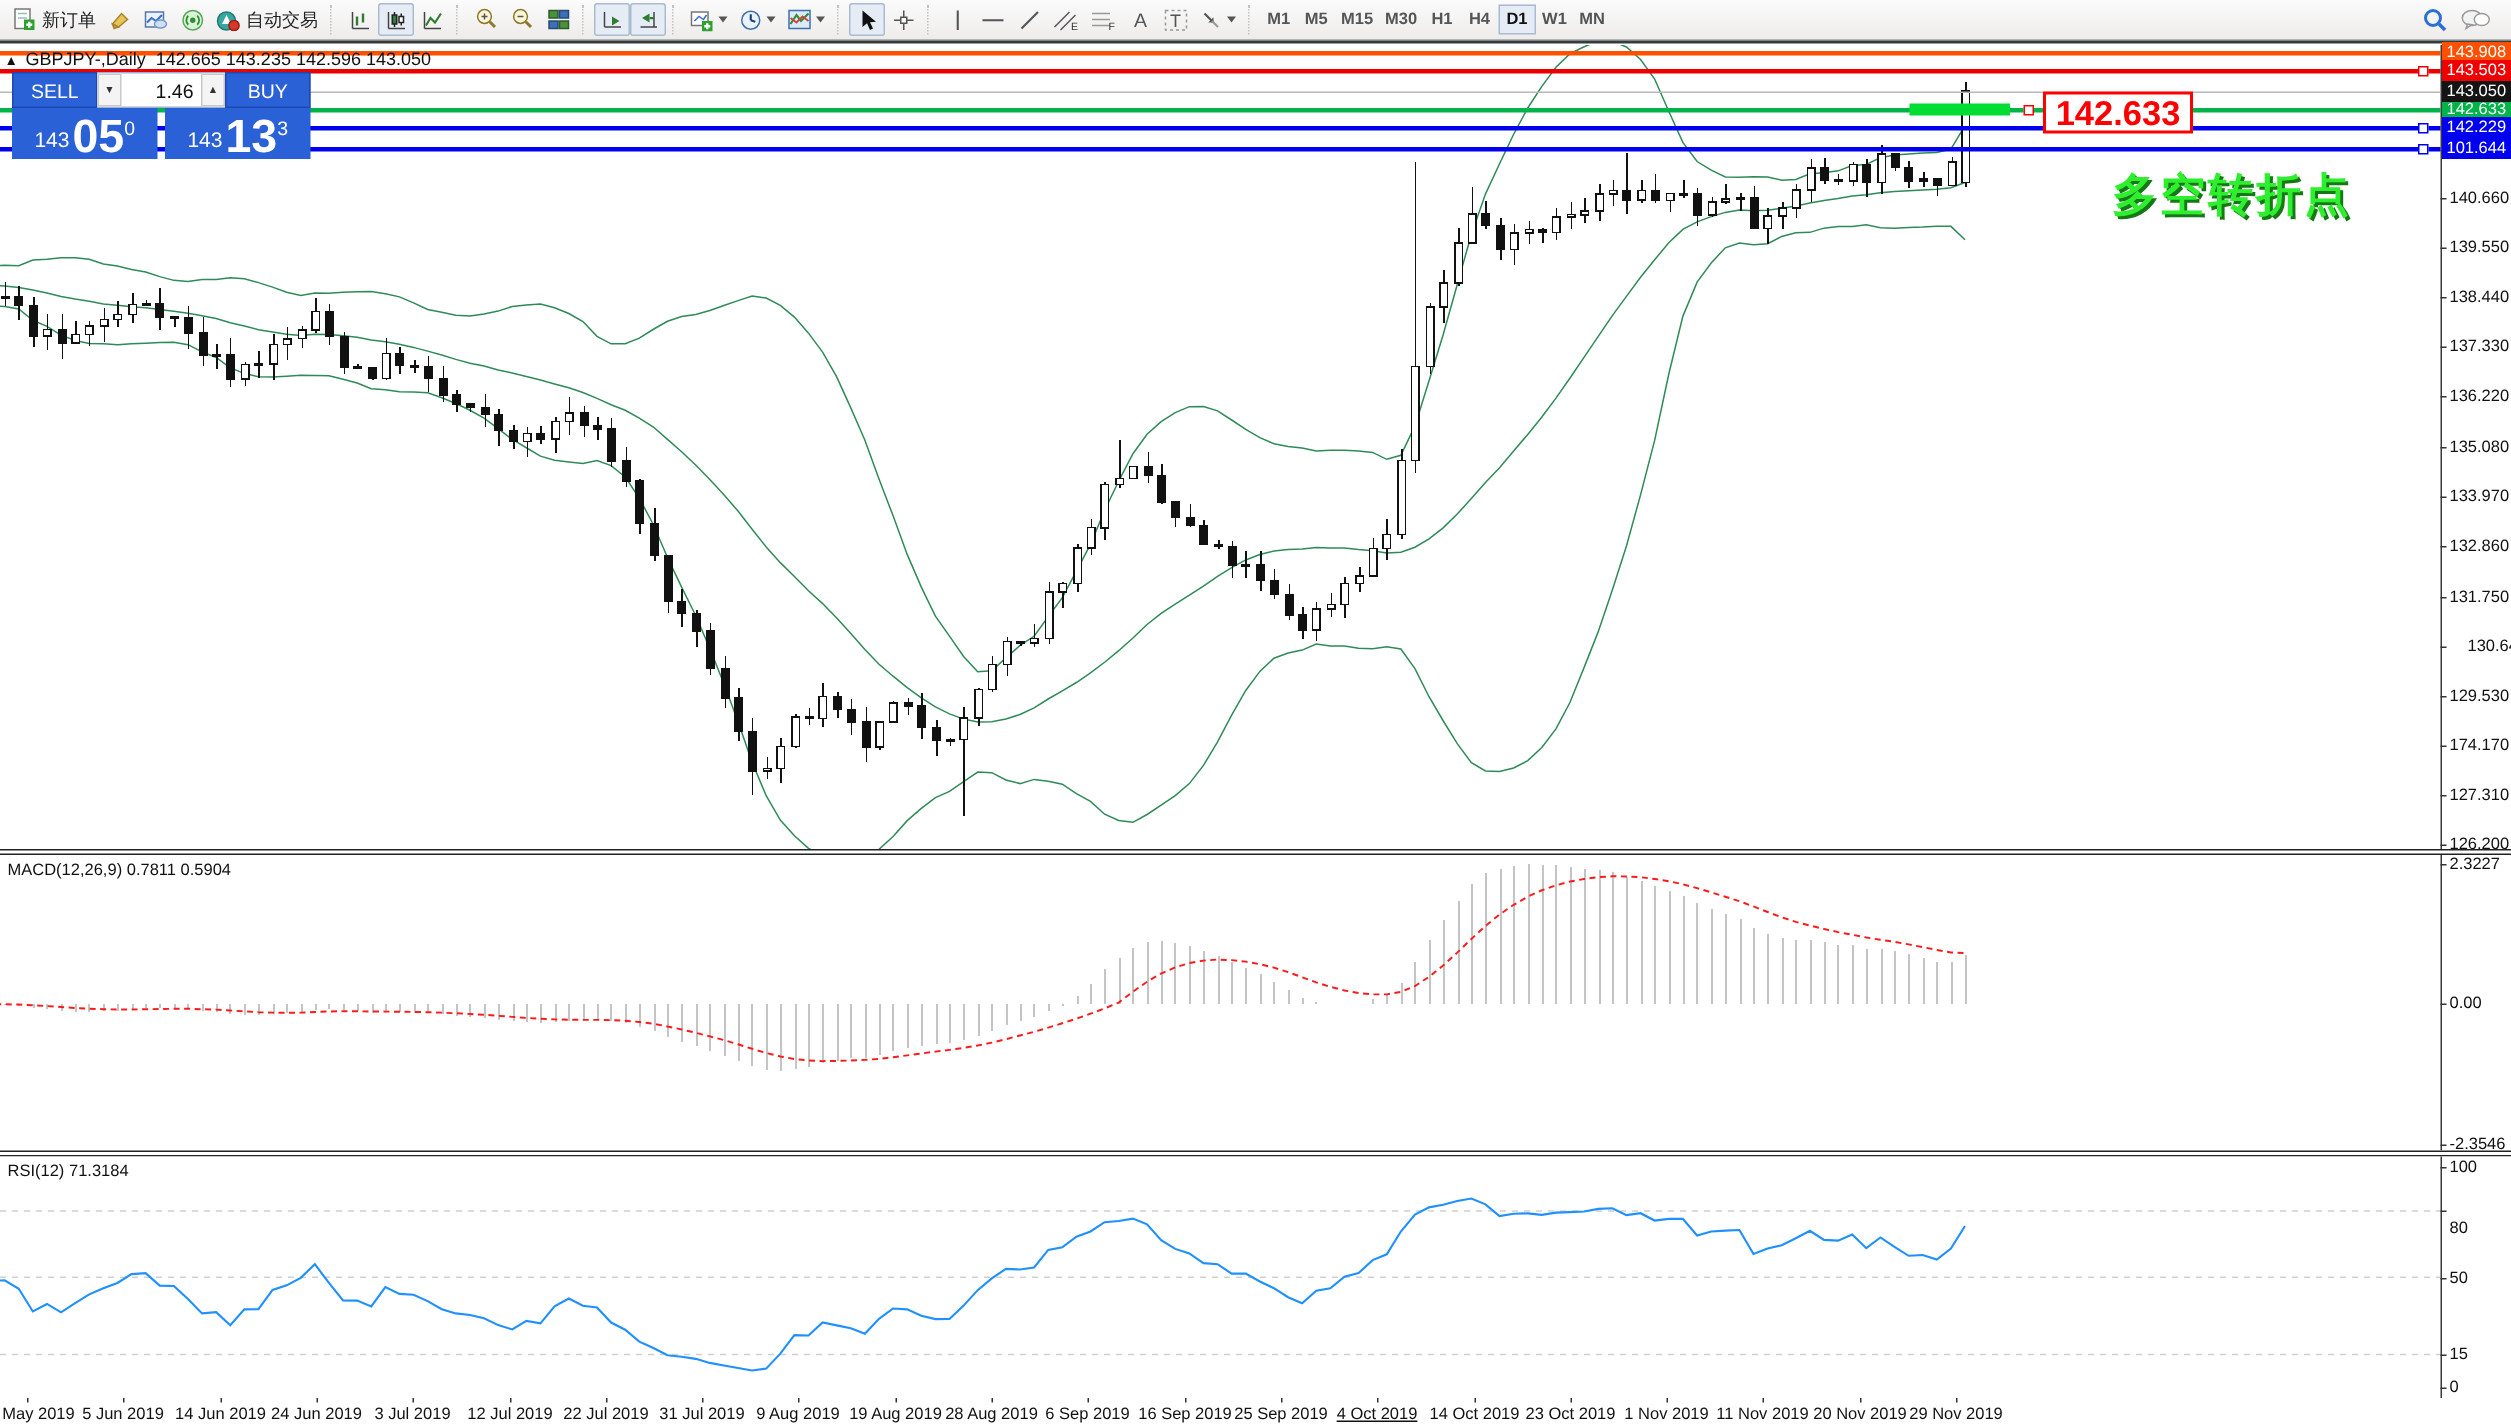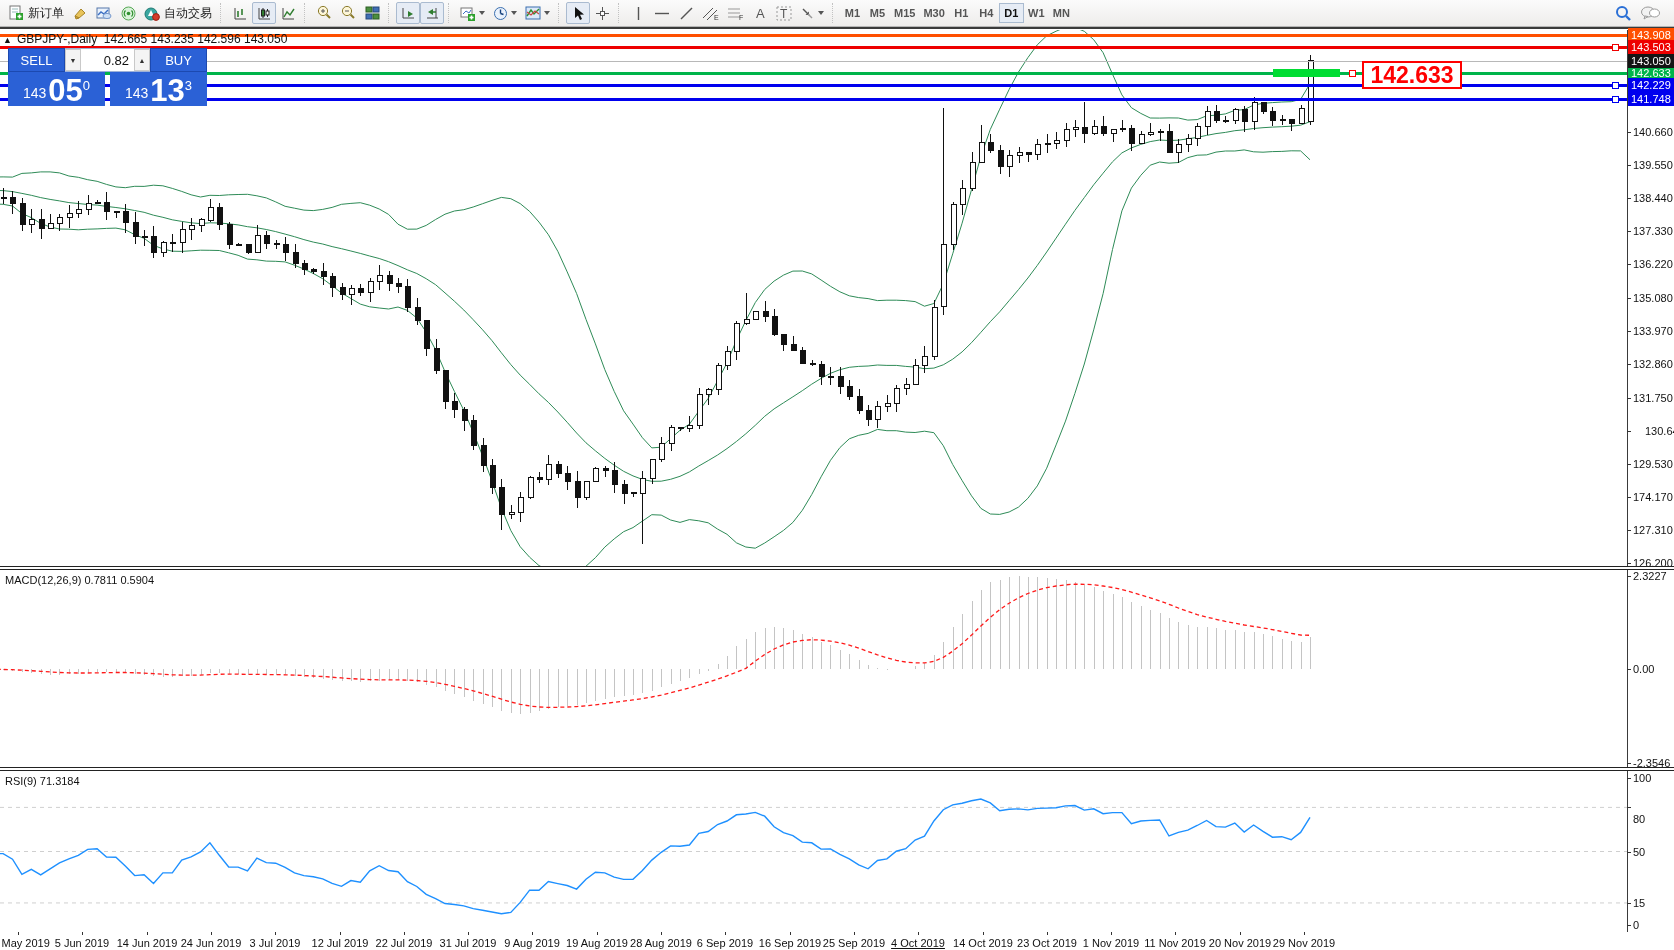--- a/index.html
+++ b/index.html
@@ -585,21 +585,21 @@
           <div class="hline" style="top: 16px; height: 3px; background: rgb(238, 0, 0); z-index: 4;"></div>
           <div class="marker" style="left: 1612px; top: 14px; border: 1px solid rgb(238, 0, 0); z-index: 5;"></div>
           <div class="badge" style="top: 10px; background: rgb(238, 0, 0); z-index: 6;">143.503</div>
           <div class="hline" style="top: 42px; height: 3px; background: rgb(0, 180, 74); z-index: 4;"></div>
           <div class="badge" style="top: 36px; background: rgb(0, 180, 74); z-index: 6;">142.633</div>
           <div class="hline" style="top: 54px; height: 3px; background: rgb(0, 0, 238); z-index: 4;"></div>
           <div class="marker" style="left: 1612px; top: 52px; border: 1px solid rgb(0, 0, 238); z-index: 5;"></div>
           <div class="badge" style="top: 48px; background: rgb(0, 0, 238); z-index: 6;">142.229</div>
           <div class="hline" style="top: 68px; height: 3px; background: rgb(0, 0, 238); z-index: 4;"></div>
           <div class="marker" style="left: 1612px; top: 66px; border: 1px solid rgb(0, 0, 238); z-index: 5;"></div>
-          <div class="badge" style="top: 62px; background: rgb(0, 0, 238); z-index: 6;">141.748</div>
+          <div class="badge" style="top: 62px; background: rgb(0, 0, 238); z-index: 6;">101.644</div>
           <div class="badge" style="top: 24px; background: rgb(20, 20, 20); z-index: 7;">143.050</div>
           <div class="marker" style="left: 1349px; top: 40px; border: 1px solid rgb(255, 0, 0); z-index: 26;"></div>
           <div class="tick" style="top: 102px;"></div>
           <div class="ticklabel" style="top: 102px;">140.660</div>
           <div class="tick" style="top: 135px;"></div>
           <div class="ticklabel" style="top: 135px;">139.550</div>
           <div class="tick" style="top: 168px;"></div>
           <div class="ticklabel" style="top: 168px;">138.440</div>
           <div class="tick" style="top: 201px;"></div>
           <div class="ticklabel" style="top: 201px;">137.330</div>
@@ -626,41 +626,42 @@
         </div>
       <div class="chart-title">
         <span class="tri">▲</span><span>GBPJPY-,Daily</span>&nbsp;&nbsp;<span>142.665 143.235 142.596 143.050</span>
       </div>
 
       <div class="oneclick">
         <div class="oc-row1">
           <div class="oc-btn oc-sell">SELL</div>
           <div class="oc-spin">
             <div class="oc-step">▼</div>
-            <div class="oc-val">0.82</div>
+            <div class="oc-val">1.46</div>
             <div class="oc-step">▲</div>
           </div>
           <div class="oc-btn oc-buy">BUY</div>
         </div>
         <div class="oc-row2">
           <div class="oc-price left">
             <span class="pre">143</span>
             <span class="big">05</span>
             <span class="sup">0</span>
           </div>
           <div class="oc-price right">
             <span class="pre">143</span>
             <span class="big">13</span>
             <span class="sup">3</span>
           </div>
         </div>
       </div>
 
       <div class="hlbar"></div>
       <div class="callout">142.633</div>
+      <div class="annotation">多空转折点</div>
     </div>
 
     <div class="splitter" id="split1"></div>
 
     <div class="panel" id="macdPanel">
       <svg id="macdSvg" width="1627" height="197">
           <g shape-rendering="crispEdges">
             <line x1="3.5" y1="99" x2="3.5" y2="100.2" stroke="#c4c4c4" stroke-width="1.2"></line>
             <line x1="12.5" y1="99" x2="12.5" y2="100.6" stroke="#c4c4c4" stroke-width="1.2"></line>
             <line x1="22.5" y1="99" x2="22.5" y2="102.0" stroke="#c4c4c4" stroke-width="1.2"></line>
@@ -822,21 +823,21 @@
 
     <div class="panel" id="rsiPanel">
       <svg id="rsiSvg" width="1627" height="161">
           <line x1="0" y1="36.4" x2="1627" y2="36.4" stroke="#cfcfcf" stroke-dasharray="4 4" stroke-width="1"></line>
           <line x1="0" y1="80.5" x2="1627" y2="80.5" stroke="#cfcfcf" stroke-dasharray="4 4" stroke-width="1"></line>
           <line x1="0" y1="131.95" x2="1627" y2="131.95" stroke="#cfcfcf" stroke-dasharray="4 4" stroke-width="1"></line>
           <polyline points="-175.6,7.0 -166.2,39.6 -156.8,31.7 -147.4,30.5 -138.0,58.1 -128.6,60.5 -119.2,46.5 -109.8,75.6 -100.4,66.5 -91.0,73.9 -81.6,69.4 -72.2,74.3 -62.8,83.6 -53.4,88.0 -44.0,83.5 -34.6,80.1 -25.2,85.6 -15.8,78.1 -6.4,82.7 3.1,82.6 12.5,88.2 21.9,103.3 31.3,98.3 40.7,103.9 50.1,97.8 59.5,91.9 68.9,87.8 78.3,84.3 87.7,78.4 97.1,77.8 106.5,86.1 115.9,86.3 125.3,95.0 134.7,104.6 144.1,103.8 153.5,112.5 162.9,101.9 172.3,101.8 181.7,89.0 191.1,85.9 200.5,80.9 209.9,71.8 219.3,84.3 228.7,96.0 238.1,96.1 247.5,99.9 256.9,87.1 266.3,91.6 275.7,92.2 285.1,96.4 294.5,101.8 303.9,104.6 313.3,105.7 322.7,107.8 332.1,112.4 341.5,115.3 350.9,109.6 360.3,111.2 369.7,99.9 379.2,94.7 388.6,99.5 398.0,100.7 407.4,110.7 416.8,115.5 426.2,123.4 435.6,127.7 445.0,132.5 454.4,133.5 463.8,134.9 473.2,137.6 482.6,139.3 492.0,141.0 501.4,142.7 510.8,141.4 520.2,131.4 529.6,119.1 539.0,119.3 548.4,110.6 557.8,112.6 567.2,114.5 576.6,118.1 586.0,108.2 595.4,101.3 604.8,101.9 614.2,106.1 623.6,108.4 633.0,108.3 642.4,99.4 651.8,89.1 661.2,81.3 670.6,74.9 680.0,75.3 689.4,74.0 698.8,62.3 708.2,60.5 717.6,53.5 727.0,50.0 736.4,43.8 745.8,43.0 755.3,41.4 764.7,45.2 774.1,55.8 783.5,61.6 792.9,64.6 802.3,71.1 811.7,71.8 821.1,78.1 830.5,78.0 839.9,83.3 849.3,87.8 858.7,93.8 868.1,97.8 877.5,89.5 886.9,87.9 896.3,80.2 905.7,77.7 915.1,69.1 924.5,65.2 933.9,50.0 943.3,38.7 952.7,33.9 962.1,32.2 971.5,29.7 980.9,28.0 990.3,31.9 999.7,39.7 1009.1,38.2 1018.5,37.9 1027.9,38.9 1037.3,37.4 1046.7,37.1 1056.1,36.7 1065.5,34.9 1074.9,34.5 1084.3,39.1 1093.7,37.8 1103.1,42.7 1112.5,41.6 1121.9,41.6 1131.4,52.7 1140.8,50.0 1150.2,49.4 1159.6,49.0 1169.0,65.0 1178.4,61.4 1187.8,59.1 1197.2,54.5 1206.6,49.5 1216.0,55.6 1225.4,56.1 1234.8,52.0 1244.2,61.1 1253.6,54.0 1263.0,60.3 1272.4,66.2 1281.8,65.7 1291.2,68.7 1300.6,61.4 1310.0,46.3" fill="none" stroke="#1e90ff" stroke-width="1.4"></polyline>
         </svg>
       <div class="plot-border"></div>
       <div class="ind-label">
-        <span>RSI(9)</span> <span>71.3184</span>
+        <span>RSI(12)</span> <span>71.3184</span>
       </div>
       <div id="rsiOverlays">
           <div class="tick" style="top: 7px;"></div>
           <div class="ticklabel" style="top: 7px;">100</div>
           <div class="tick" style="top: 36px;"></div>
           <div class="ticklabel" style="top: 48px;">80</div>
           <div class="tick" style="top: 81px;"></div>
           <div class="ticklabel" style="top: 81px;">50</div>
           <div class="tick" style="top: 132px;"></div>
           <div class="ticklabel" style="top: 132px;">15</div>

